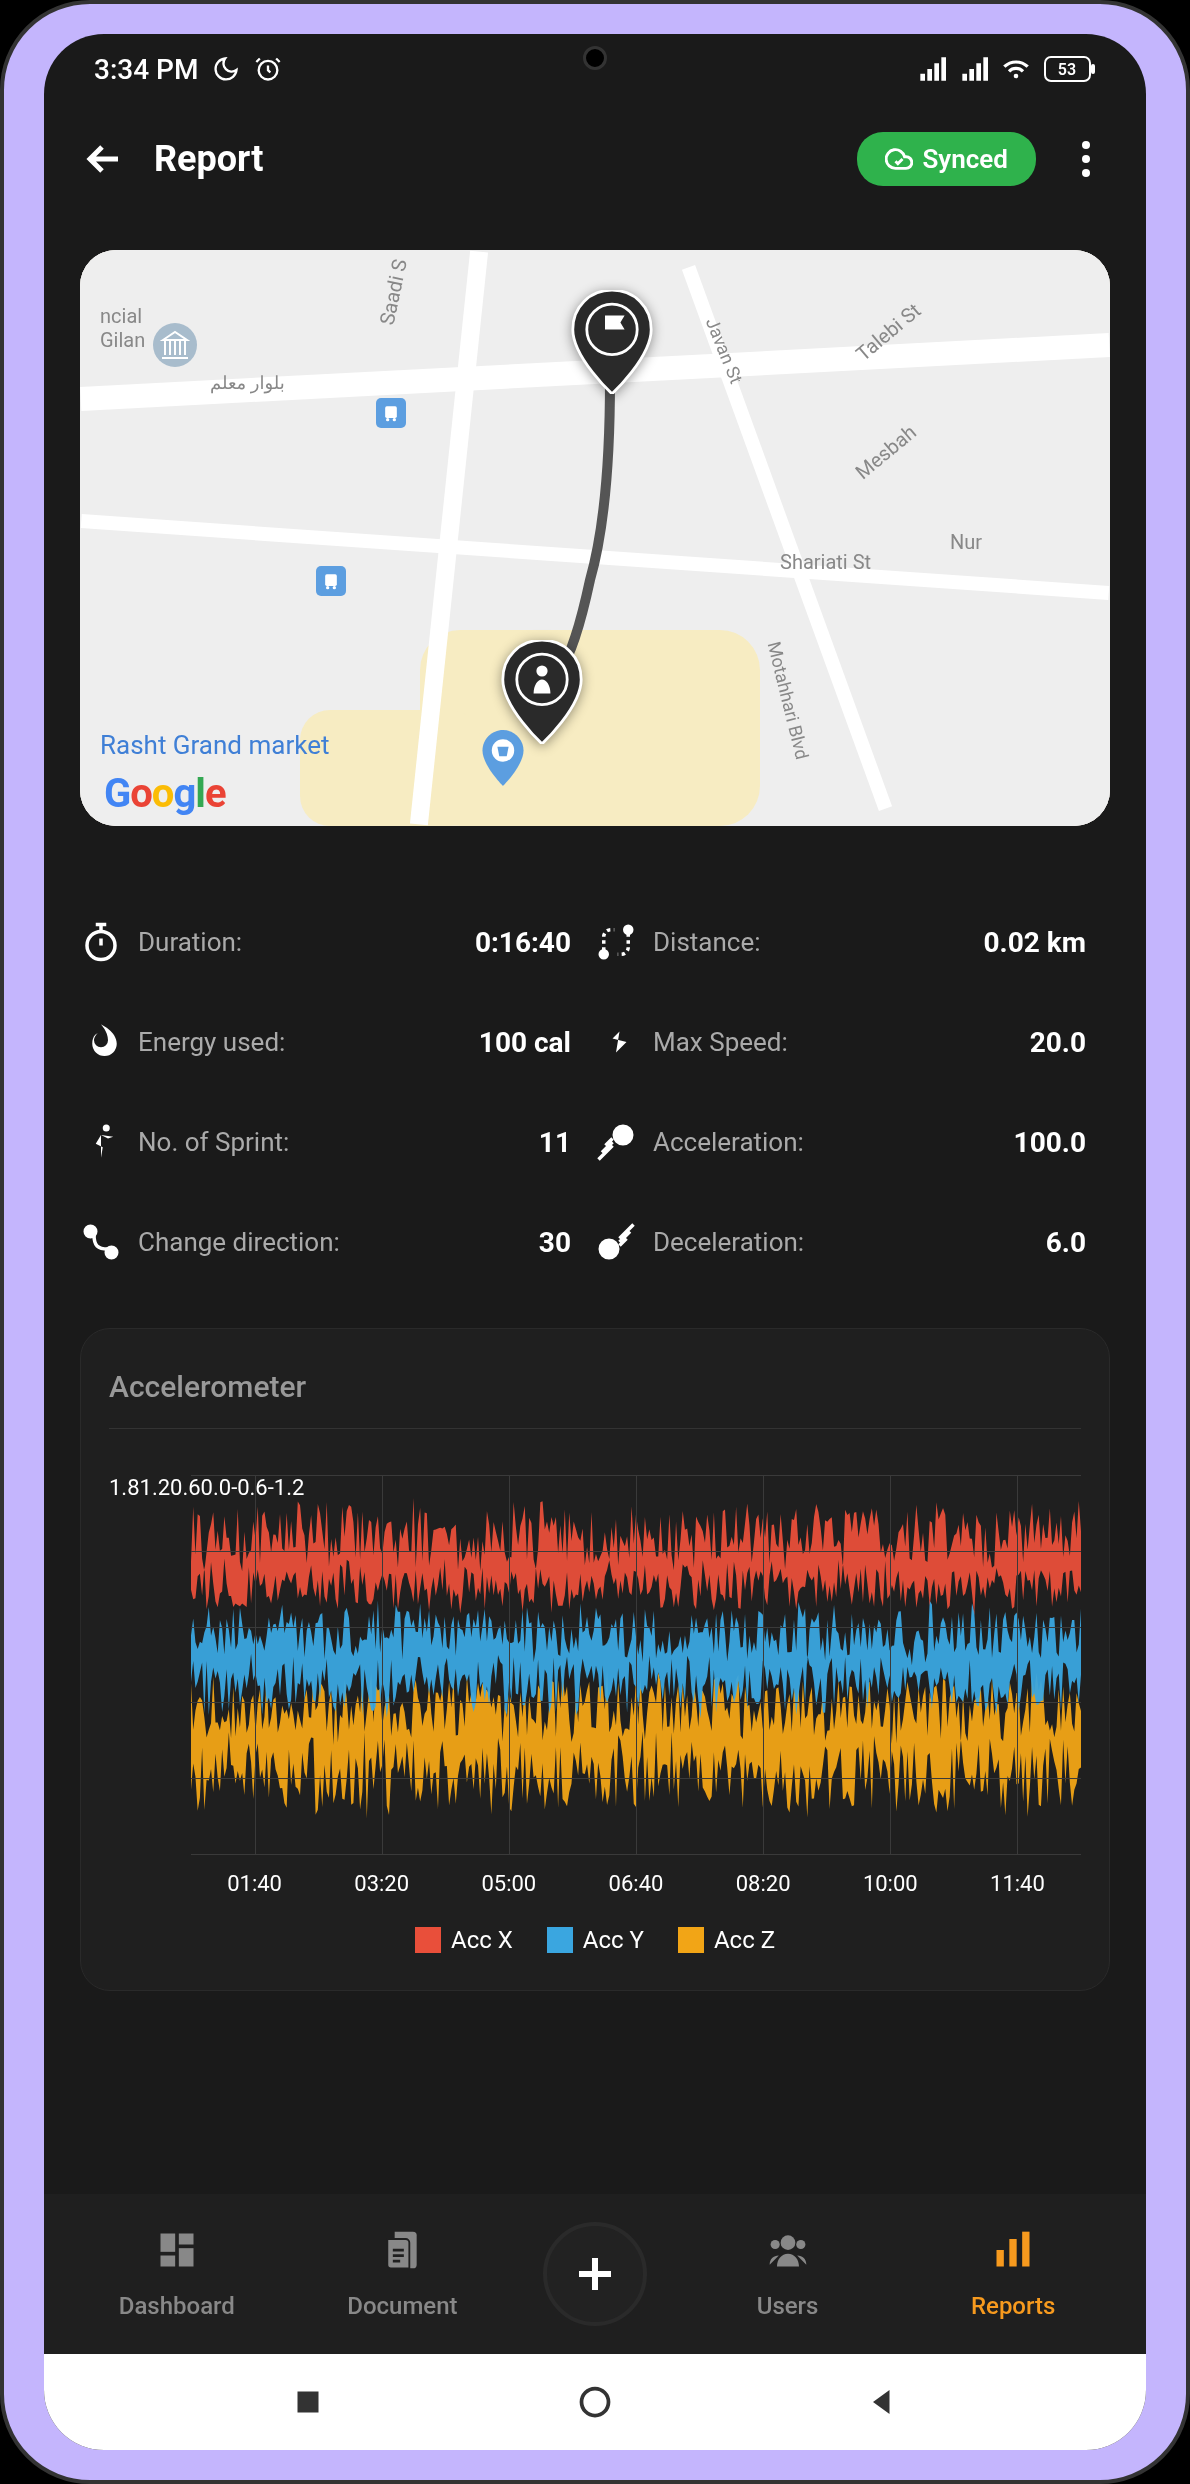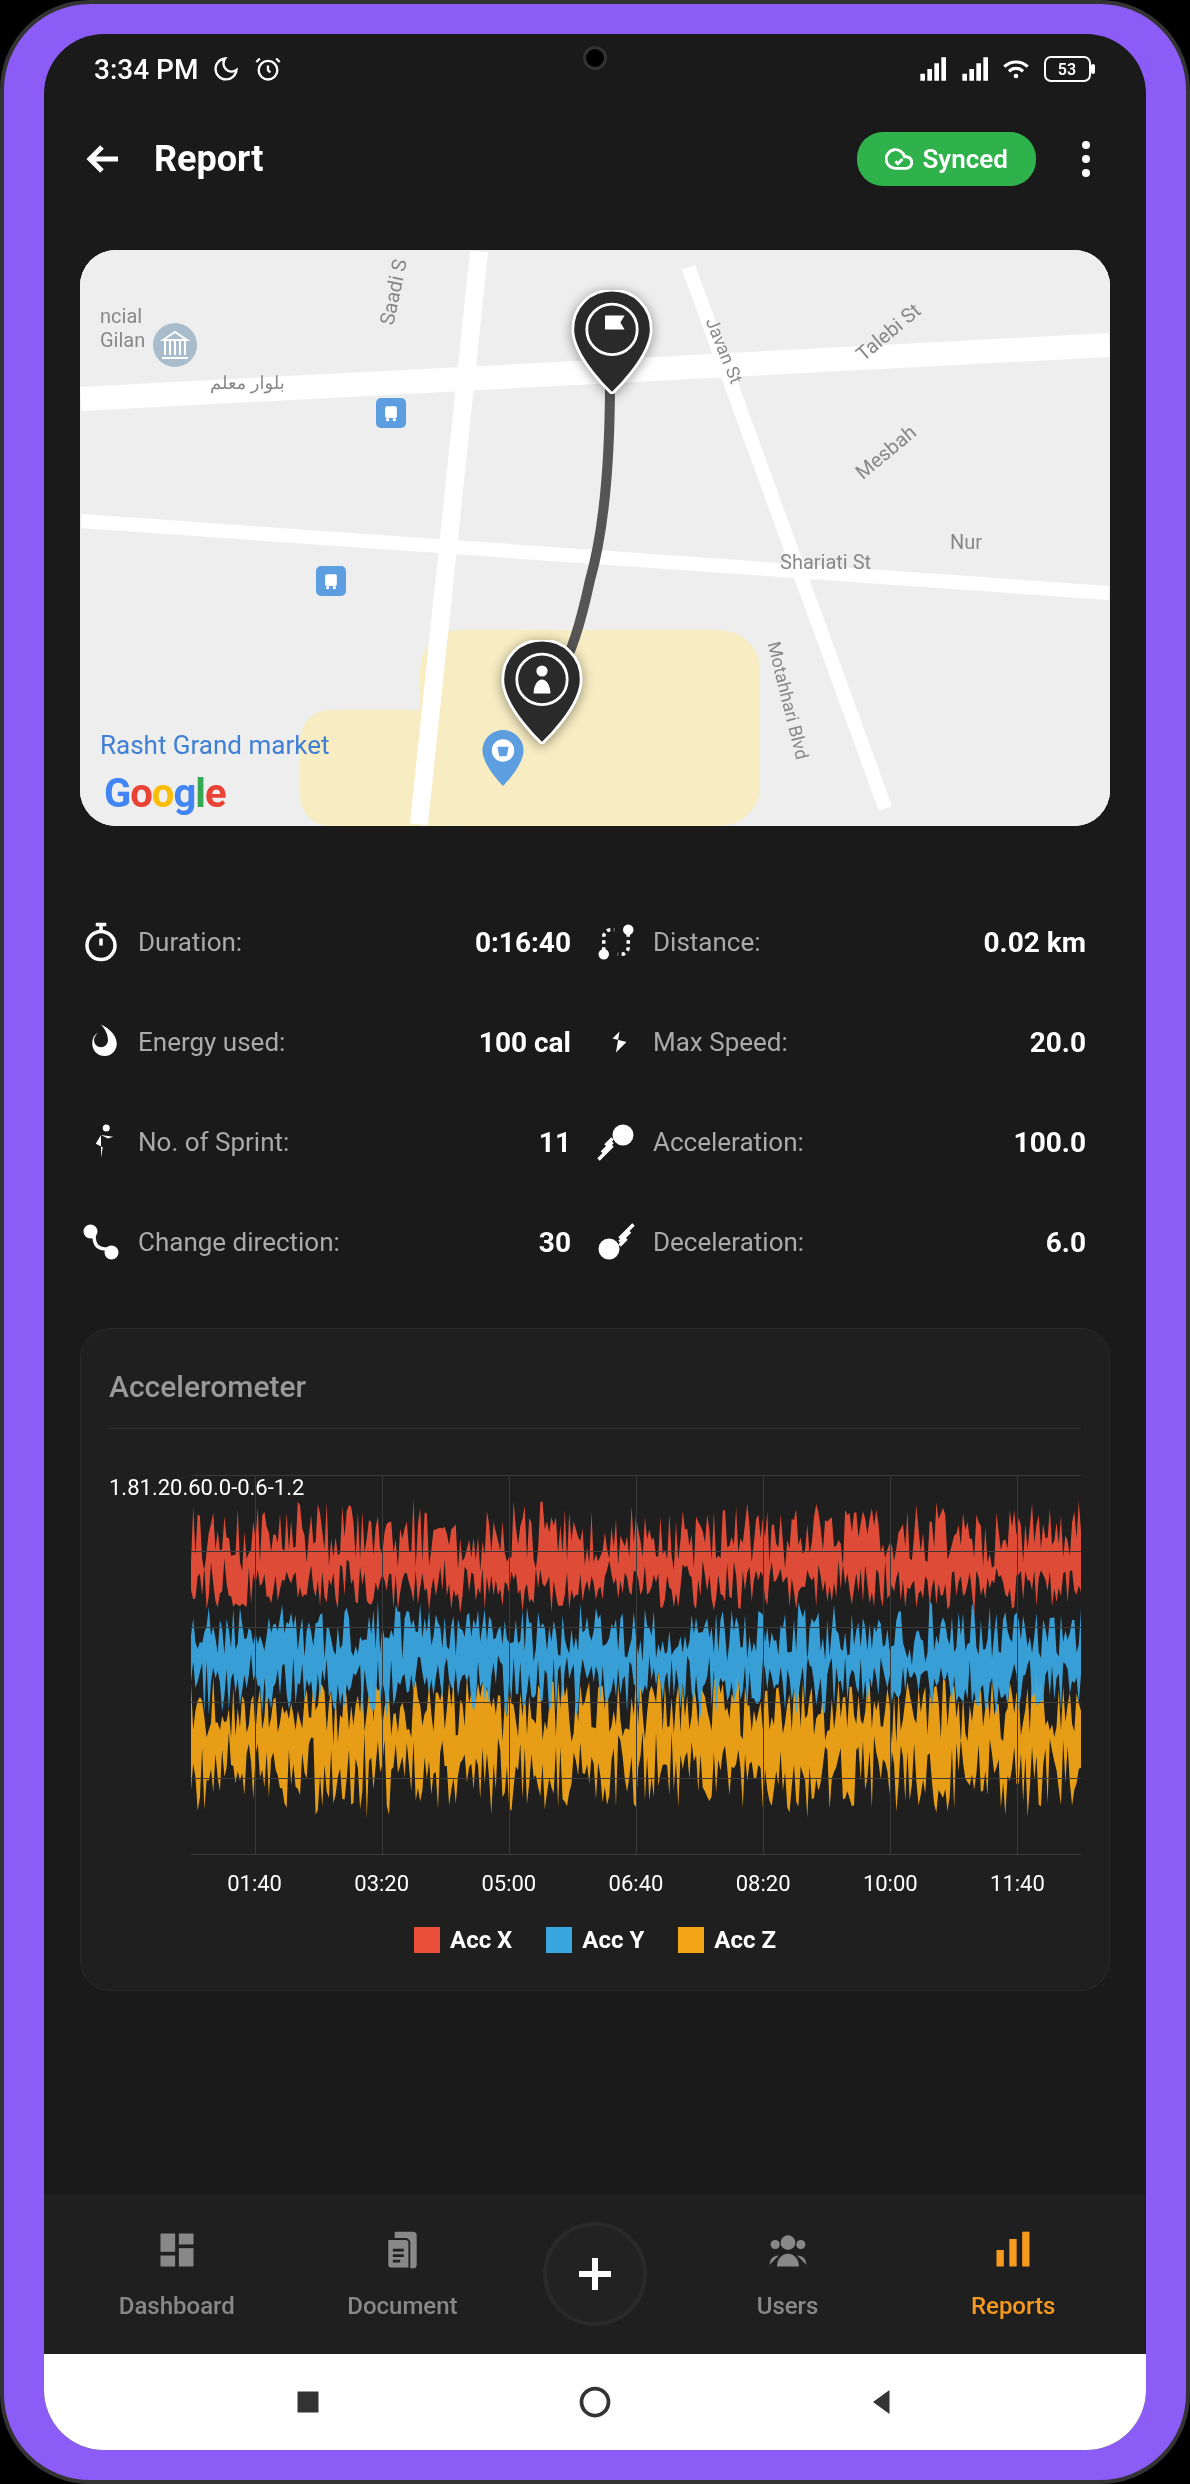--- a/index.html
+++ b/index.html
@@ -1,17 +1,17 @@
 <!DOCTYPE html>
 <html><head>
 <meta charset="utf-8">
 <style>
   * { box-sizing: border-box; margin: 0; padding: 0; font-family: -apple-system, Roboto, sans-serif; }
   body { background: #000; width: 1190px; height: 2484px; display: flex; justify-content: center; align-items: center; }
-  .phone-frame { width: 1190px; height: 2484px; background: #8b5cf6; border-radius: 90px; padding: 30px 40px; position: relative; border: 4px solid #333; }
+  .phone-frame { width: 1190px; height: 2484px; background: #c4b5fd; border-radius: 90px; padding: 30px 40px; position: relative; border: 4px solid #333; }
   .phone-notch { position: absolute; top: 42px; left: 50%; transform: translateX(-50%); width: 24px; height: 24px; background: #000; border-radius: 50%; border: 3px solid #333; z-index: 10; }
   .screen { width: 100%; height: 100%; background: #1a1a1a; border-radius: 60px; overflow: hidden; position: relative; display: flex; flex-direction: column; }
 
   .status-bar { height: 70px; display: flex; justify-content: space-between; align-items: center; padding: 0 50px; color: #fff; font-size: 28px; font-weight: 500; }
   .status-left, .status-right { display: flex; align-items: center; gap: 14px; }
   .status-icon { width: 28px; height: 28px; }
 
   .header { height: 110px; display: flex; align-items: center; padding: 0 36px; gap: 26px; }
   .back-btn { width: 48px; height: 48px; color: #fff; cursor: pointer; }
   .header-title { color: #fff; font-size: 36px; font-weight: 700; flex: 1; }
@@ -44,21 +44,21 @@
   .chart-y-tick { color: #fff; font-size: 22px; text-align: right; }
   .chart-plot { position: absolute; left: 82px; right: 0; top: 0; bottom: 0; border-bottom: 1px solid #444; }
   .chart-grid-h { position: absolute; left: 0; right: 0; height: 1px; background: #3a3a3a; }
   .chart-grid-v { position: absolute; top: 0; bottom: 0; width: 1px; background: #3a3a3a; }
   .chart-svg { position: absolute; inset: 0; width: 100%; height: 100%; }
   .chart-x-axis { display: flex; padding-left: 82px; gap: 0; margin-top: 10px; }
   .chart-x-tick { color: #fff; font-size: 22px; flex: 1; text-align: center; }
   .chart-legend { display: flex; gap: 34px; justify-content: center; margin-top: 30px; }
   .legend-item { display: flex; align-items: center; gap: 10px; }
   .legend-sw { width: 26px; height: 26px; }
-  .legend-label { color: #fff; font-size: 24px; font-weight: bold; }
+  .legend-label { color: #fff; font-size: 24px; }
 
   .bottom-nav { height: 160px; background: #1f1f1f; display: flex; align-items: center; justify-content: space-around; padding: 0 20px; position: relative; }
   .nav-item { display: flex; flex-direction: column; align-items: center; gap: 20px; color: #888; cursor: pointer; width: 170px; }
   .nav-item.active { color: #f79a1e; }
   .nav-icon { width: 44px; height: 44px; }
   .nav-label { font-size: 24px; font-weight: 500; }
   .nav-fab { width: 104px; height: 104px; background: #222; border: 4px solid #2a2a2a; border-radius: 50%; display: flex; align-items: center; justify-content: center; color: #fff; font-size: 56px; cursor: pointer; }
 
   .sys-nav { height: 96px; background: #fff; display: flex; align-items: center; justify-content: space-around; padding: 0 120px; }
   .sys-btn { width: 36px; height: 36px; color: #333; }

